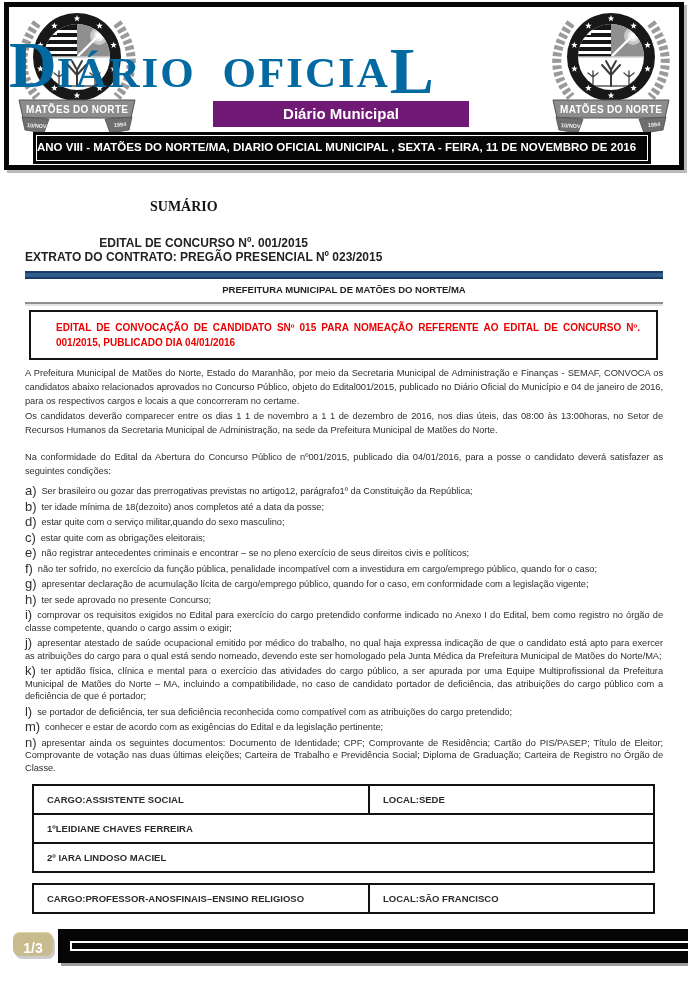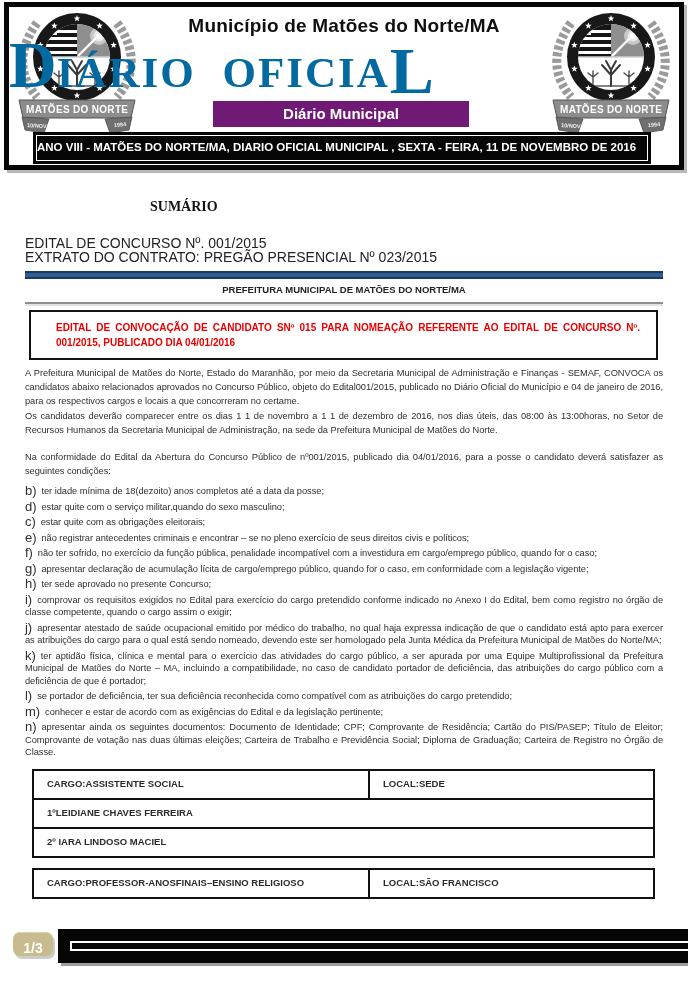--- a/index.html
+++ b/index.html
@@ -40,22 +40,22 @@
     color:#fff; font-weight:bold; font-size:11.5px; 
     line-height:23px; white-space:nowrap;
   }
 
   
   .sumario-title {
     position:absolute; left:150px; top:199px;
     font-family:"Liberation Serif",serif; font-weight:bold; font-size:14px; color:#141414;
   }
   .sumario-list {
-    position:absolute; left:25px; top:237px; font-size:14px; font-weight:normal;
-    line-height:13.5px; color:#222;
+    position:absolute; left:25px; top:237px; font-size:12px; font-weight:bold;
+    line-height:13.5px; color:#222;text-align:center;
   }
   .blue-rule {
     position:absolute; left:25px; top:271px; width:638px; height:4px;
     background:#2f5e8e; border-top:2px solid #1d3a66; border-bottom:2px solid #1d3a66;
   }
   .entity-heading {
     position:absolute; left:0; width:688px; top:284px; text-align:center;
     font-size:9.5px; font-weight:bold; color:#222;
   }
   .gray-rule {
@@ -177,21 +177,20 @@
 <div class="page">
 
   <div class="masthead">
     <svg class="crest left" viewBox="0 0 124 128">
       <use href="#crest-def"></use>
     </svg>
     <svg class="crest right" viewBox="0 0 124 128">
       <use href="#crest-def"></use>
     </svg>
 
-    <div class="muni-title">Município de Matões do Norte/MA</div>
 
     <div class="gazette-title">
       <span class="cap">D</span><span class="mid">IÁRIO OFICIA</span><span class="capL">L</span>
     </div>
 
     <div class="dm-box">Diário Municipal</div>
 
     <div class="edition-banner">ANO VIII - MATÕES DO NORTE/MA, DIARIO OFICIAL MUNICIPAL , SEXTA - FEIRA, 11 DE NOVEMBRO DE 2016</div>
   </div>
 
@@ -211,20 +210,21 @@
   <div class="notice-box">
     <div class="notice-text">EDITAL DE CONVOCAÇÃO DE CANDIDATO SNº 015 PARA NOMEAÇÃO REFERENTE AO EDITAL DE CONCURSO Nº. 001/2015, PUBLICADO DIA 04/01/2016</div>
   </div>
 
   <div class="doc-flow">
     <p>A Prefeitura Municipal de Matões do Norte, Estado do Maranhão, por meio da Secretaria Municipal de Administração e Finanças - SEMAF, CONVOCA os candidatos abaixo relacionados aprovados no Concurso Público, objeto do Edital001/2015, publicado no Diário Oficial do Município e 04 de janeiro de 2016, para os respectivos cargos e locais a que concorreram no certame.</p>
     <p>Os candidatos deverão comparecer entre os dias 1 1 de novembro a 1 1 de dezembro de 2016, nos dias úteis, das 08:00 às 13:00horas, no Setor de Recursos Humanos da Secretaria Municipal de Administração, na sede da Prefeitura Municipal de Matões do Norte.</p>
     <p class="p3">Na conformidade do Edital da Abertura do Concurso Público de nº001/2015, publicado dia 04/01/2016, para a posse o candidato deverá satisfazer as seguintes condições:</p>
 
     <div class="cond-list">
+      <div class="cond"><span class="letter">a)</span><span>Ser brasileiro ou gozar das prerrogativas previstas no artigo12, parágrafo1º da Constituição da República;</span></div>
       <div class="cond"><span class="letter">b)</span><span>ter idade mínima de 18(dezoito) anos completos até a data da posse;</span></div>
       <div class="cond"><span class="letter">d)</span><span>estar quite com o serviço militar,quando do sexo masculino;</span></div>
       <div class="cond"><span class="letter">c)</span><span>estar quite com as obrigações eleitorais;</span></div>
       <div class="cond"><span class="letter">e)</span><span>não registrar antecedentes criminais e encontrar – se no pleno exercício de seus direitos civis e políticos;</span></div>
       <div class="cond"><span class="letter">f)</span><span>não ter sofrido, no exercício da função pública, penalidade incompatível com a investidura em cargo/emprego público, quando for o caso;</span></div>
       <div class="cond"><span class="letter">g)</span><span>apresentar declaração de acumulação lícita de cargo/emprego público, quando for o caso, em conformidade com a legislação vigente;</span></div>
       <div class="cond"><span class="letter">h)</span><span>ter sede aprovado no presente Concurso;</span></div>
       <div class="cond"><span class="letter">i)</span><span>comprovar os requisitos exigidos no Edital para exercício do cargo pretendido conforme indicado no Anexo I do Edital, bem como registro no órgão de classe competente, quando o cargo assim o exigir;</span></div>
       <div class="cond"><span class="letter">j)</span><span>apresentar atestado de saúde ocupacional emitido por médico do trabalho, no qual haja expressa indicação de que o candidato está apto para exercer as atribuições do cargo para o qual está sendo nomeado, devendo este ser homologado pela Junta Médica da Prefeitura Municipal de Matões do Norte/MA;</span></div>
       <div class="cond"><span class="letter">k)</span><span>ter aptidão física, clínica e mental para o exercício das atividades do cargo público, a ser apurada por uma Equipe Multiprofissional da Prefeitura Municipal de Matões do Norte – MA, incluindo a compatibilidade, no caso de candidato portador de deficiência, das atribuições do cargo público com a deficiência de que é portador;</span></div>

